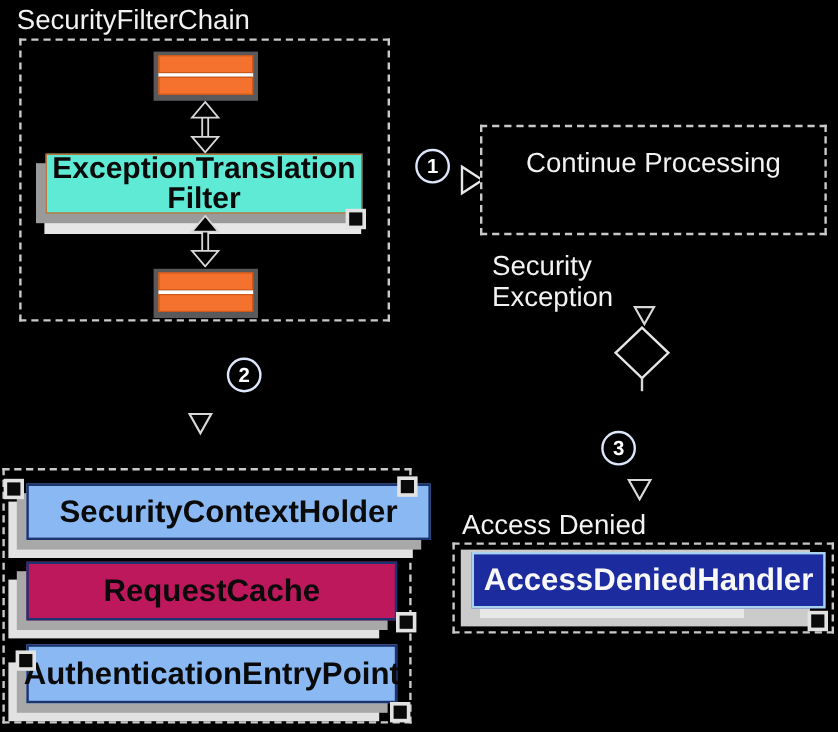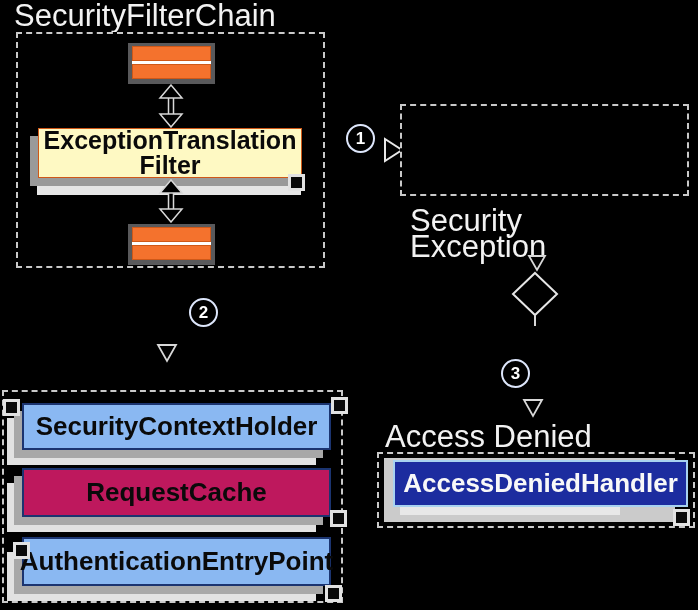--- a/index.html
+++ b/index.html
@@ -1,29 +1,29 @@
 <!DOCTYPE html>
 <html><head>
 <meta charset="utf-8">
 <style>
   html,body{margin:0;padding:0;background:#000;}
   #stage{
     position:relative;width:698px;height:610px;background:#000;overflow:hidden;
     font-family:"Liberation Sans", sans-serif;
   }
   .abs{position:absolute;}
-  .lbl{color:#f2f2f2;font-size:31px;line-height:26px;white-space:nowrap;}
+  .lbl{color:#f2f2f2;font-size:23px;line-height:26px;white-space:nowrap;}
   .dashbox{border:2px dashed #c9c9c9;background:#000;box-sizing:border-box;}
   
   .stack{background:#59595b;padding:3px 4px 4px 4px;box-sizing:border-box;}
   .stack .bar{height:15px;background:#f4722d;border:1px solid #cf5818;box-sizing:border-box;}
   .stack .gap{height:3px;background:#ffffff;}
   
   .etf{
-    background:#fef9c3;border:1px solid #cf5818;box-sizing:border-box;
+    background:#5eead4;border:1px solid #cf5818;box-sizing:border-box;
     box-shadow:-8px 8px 0 #9a9a9a, -1px 17px 0 #e6e6e6;
     color:#0a0a0a;font-weight:bold;font-size:25px;line-height:25px;
     display:flex;flex-direction:column;align-items:center;justify-content:center;text-align:center;
   }
   
   .combox{
     box-sizing:border-box;border:2px solid #1b3470;
     box-shadow:-8px 8px 0 #a8a8a8, -15px 15px 0 #e2e2e2;
     color:#0a0a0a;font-weight:bold;font-size:26px;
     display:flex;align-items:center;justify-content:center;text-align:center;
@@ -81,20 +81,21 @@
     <div class="gap"></div>
     <div class="bar"></div>
   </div>
 
   <div class="abs marker" style="left:346px;top:124px;">1</div>
   <svg class="abs" style="left:383px;top:137px;" width="22" height="27" viewBox="0 0 22 27">
     <polygon points="2,2 2,24 19,13" fill="#000" stroke="#e8e8e8" stroke-width="2"></polygon>
   </svg>
   <div class="abs dashbox" style="left:400px;top:104px;width:289px;height:92px;">
     <div class="ctext" style="margin-top:15px;">
+      <div>Continue Processing</div>
     </div>
   </div>
 
   <div class="abs lbl" style="left:410px;top:208px;">
     <div>Security</div>
     <div>Exception</div>
   </div>
   <svg class="abs" style="left:527px;top:255px;" width="20" height="17" viewBox="0 0 20 17">
     <polygon points="2,1 18,1 10,15" fill="#000" stroke="#d8d8d8" stroke-width="1.8"></polygon>
   </svg>
@@ -102,21 +103,21 @@
     <polygon points="24,2 46,23 24,44 2,23" fill="#000" stroke="#e6e6e6" stroke-width="2"></polygon>
   </svg>
   <div class="abs" style="left:534px;top:315px;width:2px;height:11px;background:#d8d8d8;"></div>
 
   <div class="abs marker" style="left:189px;top:298px;">2</div>
   <svg class="abs" style="left:156px;top:344px;" width="22" height="19" viewBox="0 0 22 19">
     <polygon points="2,1 20,1 11,17" fill="#000" stroke="#d8d8d8" stroke-width="1.8"></polygon>
   </svg>
 
   <div class="abs dashbox" style="left:2px;top:390px;width:341px;height:213px;"></div>
-  <div class="abs combox blue" style="left:22px;top:403px;width:309px;height:47px;">SecurityContextHolder</div>
+  <div class="abs combox blue" style="left:22px;top:403px;width:337px;height:47px;">SecurityContextHolder</div>
   <div class="abs combox tan" style="left:22px;top:468px;width:309px;height:49px;">RequestCache</div>
   <div class="abs combox blue" style="left:22px;top:537px;width:309px;height:49px;">AuthenticationEntryPoint</div>
 
   <div class="abs handle" style="left:6px;top:402px;"></div>
   <div class="abs handle" style="left:334px;top:400px;"></div>
   <div class="abs handle" style="left:333px;top:513px;"></div>
   <div class="abs handle" style="left:16px;top:545px;"></div>
   <div class="abs handle" style="left:328px;top:588px;"></div>
 
   <div class="abs marker" style="left:501px;top:359px;">3</div>

